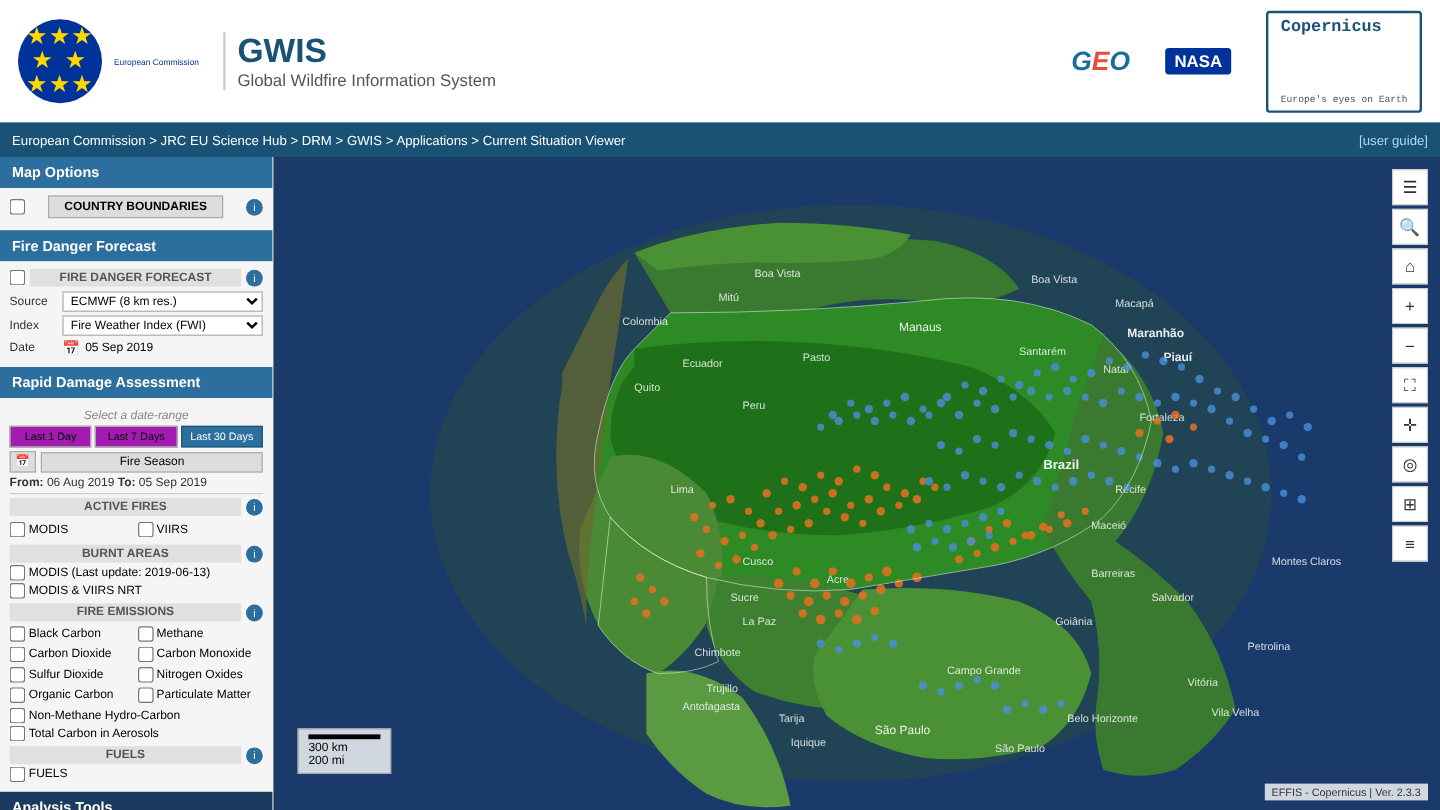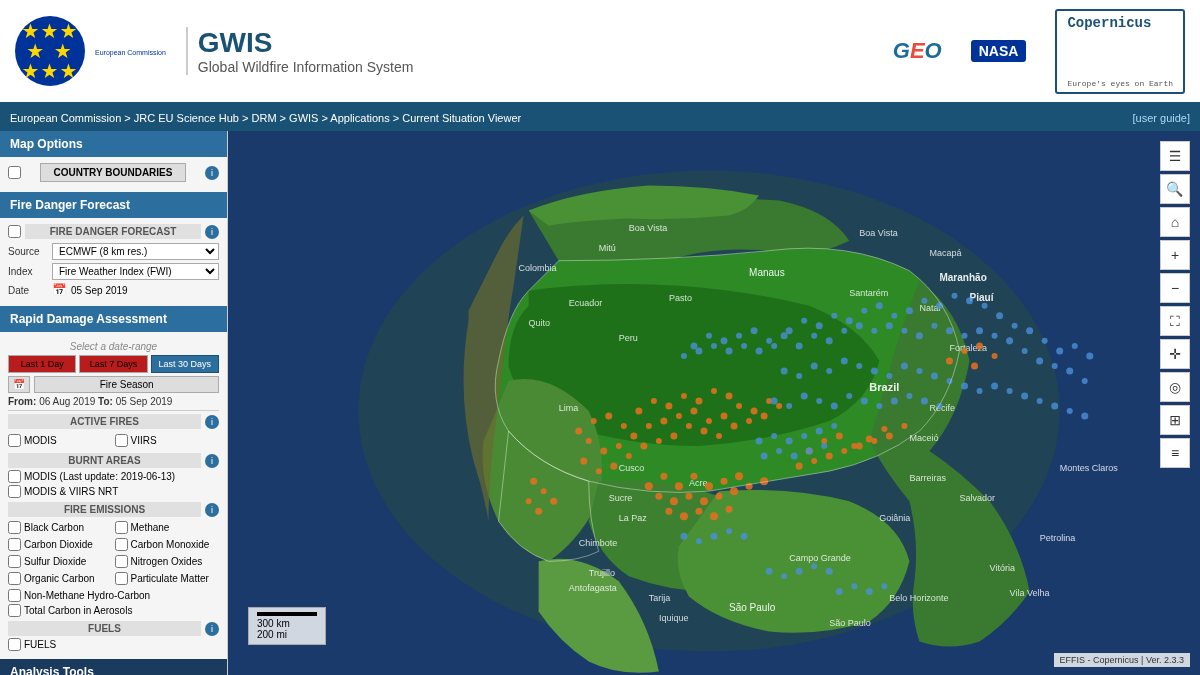--- a/index.html
+++ b/index.html
@@ -118,21 +118,21 @@
     }
     .cal-icon {
       font-size: 12px; cursor: pointer;
     }
 
     
     .date-range-label { font-size: 10px; color: #888; text-align: center; margin: 3px 0; font-style: italic; }
     .date-btn-row { display: flex; gap: 3px; margin: 3px 0; }
     .date-btn {
       flex: 1; font-size: 9px; padding: 3px 2px; border: 1px solid #aaa;
-      background: #b91c1c; cursor: pointer; text-align: center;
+      background: #a21caf; cursor: pointer; text-align: center;
     }
     .date-btn.active { background: #2c6e9e; color: white; border-color: #1a5276; }
     .calendar-row { display: flex; align-items: center; gap: 4px; margin: 3px 0; }
     .cal-btn { font-size: 10px; border: 1px solid #aaa; padding: 2px 4px; background: #ddd; cursor: pointer; }
     .fire-season-btn {
       font-size: 10px; border: 1px solid #aaa; padding: 2px 6px; background: #ddd;
       cursor: pointer; flex: 1; text-align: center;
     }
     .date-range { font-size: 10px; color: #333; margin: 3px 0; }
     .bold-text { font-weight: bold; }

